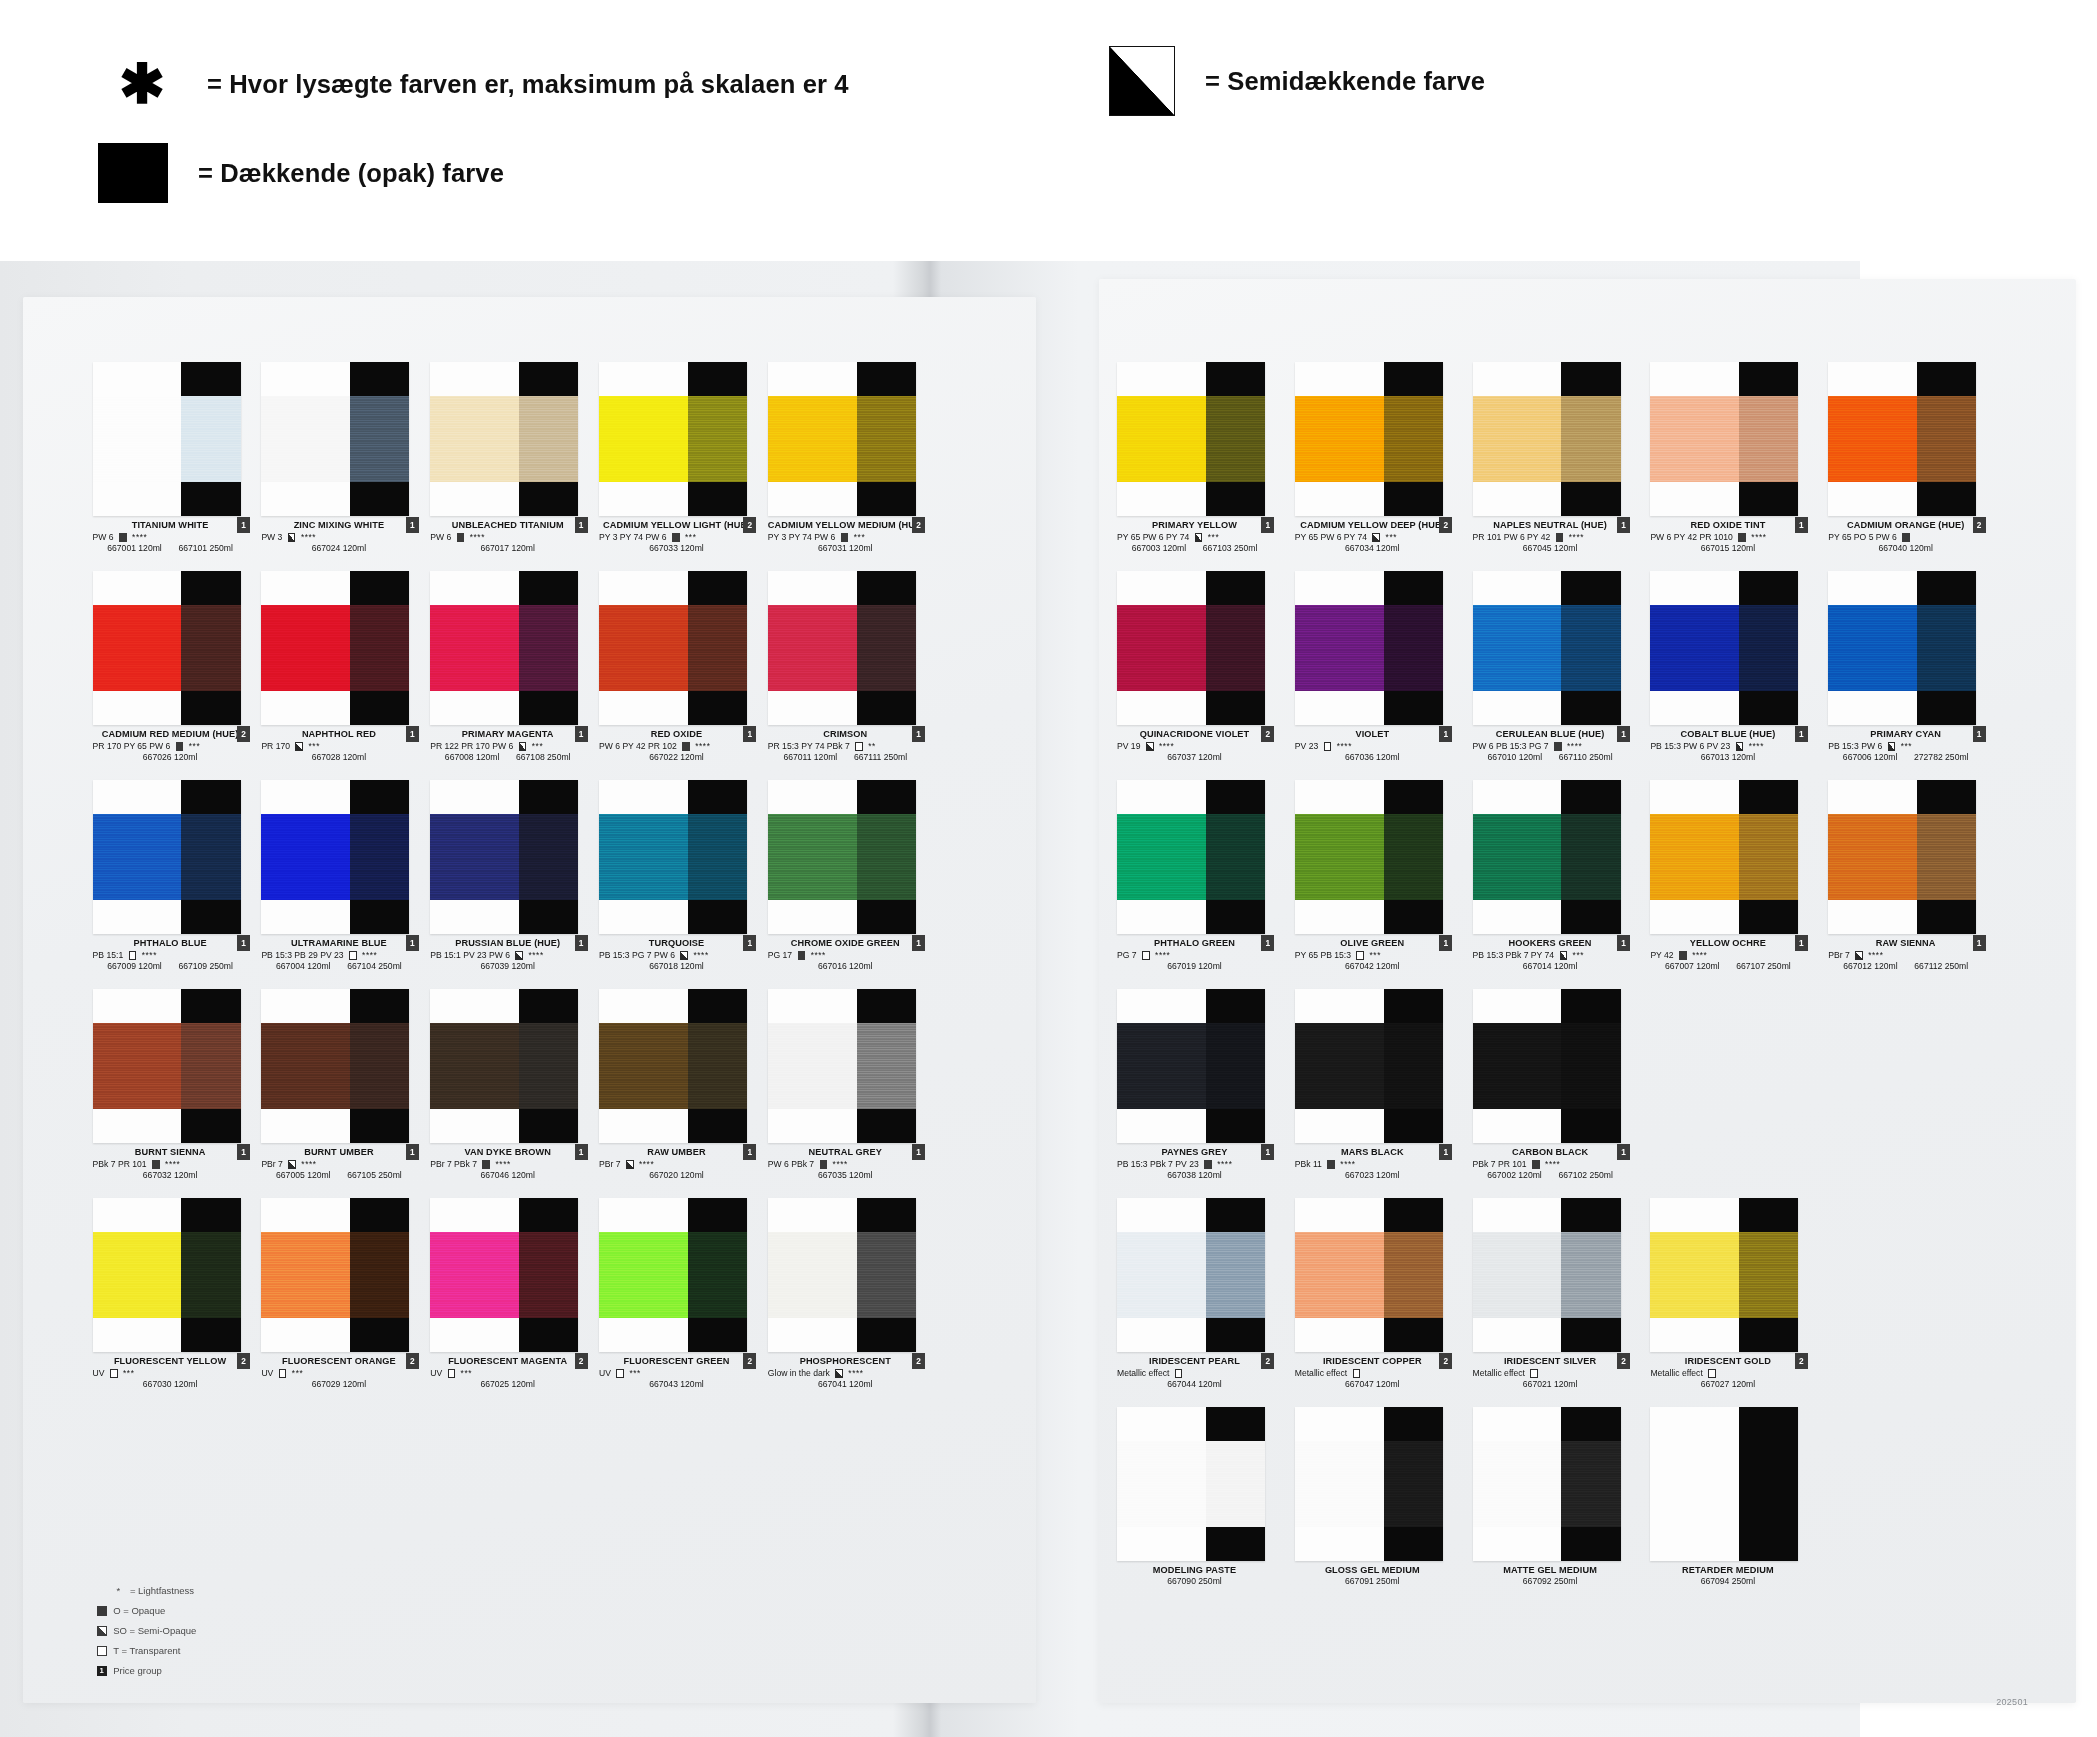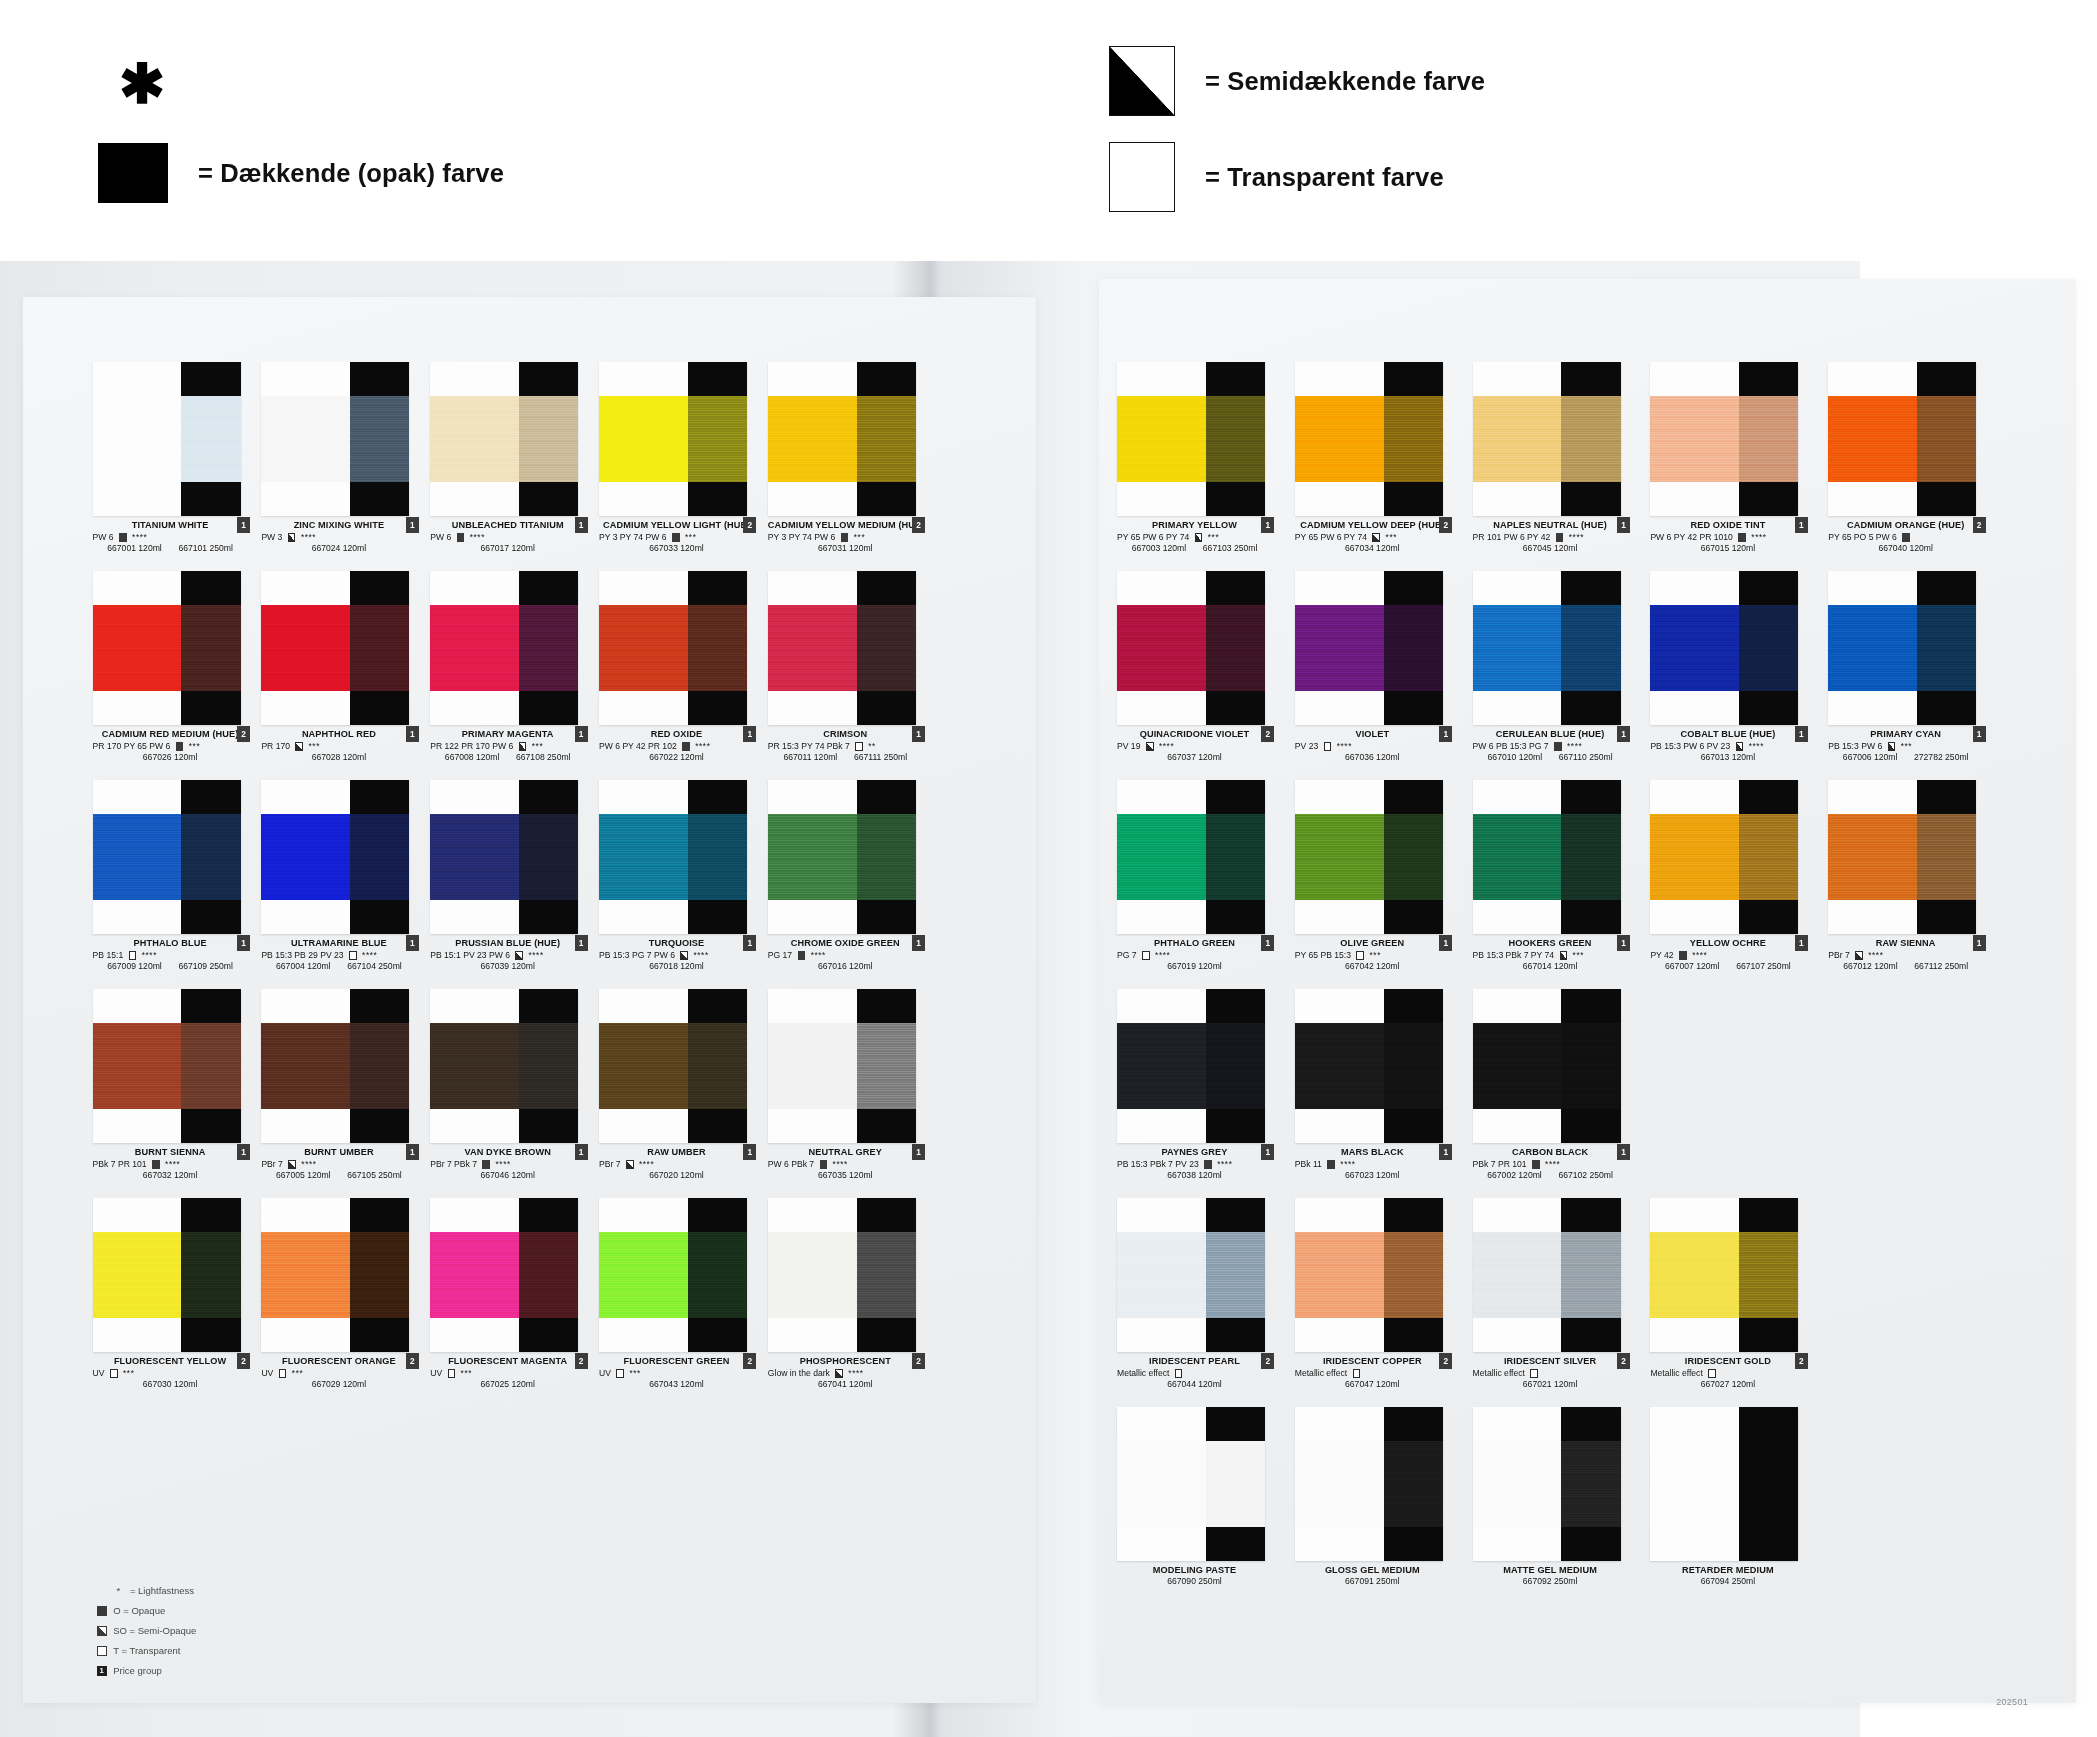--- a/index.html
+++ b/index.html
@@ -162,32 +162,29 @@
     position:absolute; right:48px; bottom:31px;
     font-size:9px; color:#8b8f93; letter-spacing:0.3px;
   }
 </style>
 </head>
 <body>
 
 <div id="header">
   <div class="legend-row" id="hdr-r1">
     <div class="lg-star">✱</div>
+    <div class="lg-label">= Hvor lysægte farven er, maksimum på skalaen er 4</div>
   </div>
   <div class="legend-row" id="hdr-r2">
     <div class="lg-swatch opaque"></div>
     <div class="lg-label">= Dækkende (opak) farve</div>
   </div>
   <div class="legend-row" id="hdr-r3">
     <div class="lg-swatch semi"></div>
     <div class="lg-label">= Semidækkende farve</div>
-  </div>
-  <div class="legend-row" id="hdr-r4">
-    <div class="lg-swatch transparent"></div>
-    <div class="lg-label">= Transparent farve</div>
   </div>
 </div>
 
 <div id="spread">
 
   <div class="page" id="page-left">
     <div class="sheet" id="sheet-left"></div>
     <div class="grid" id="grid-left">
         <div class="cell">
           <div class="card">

